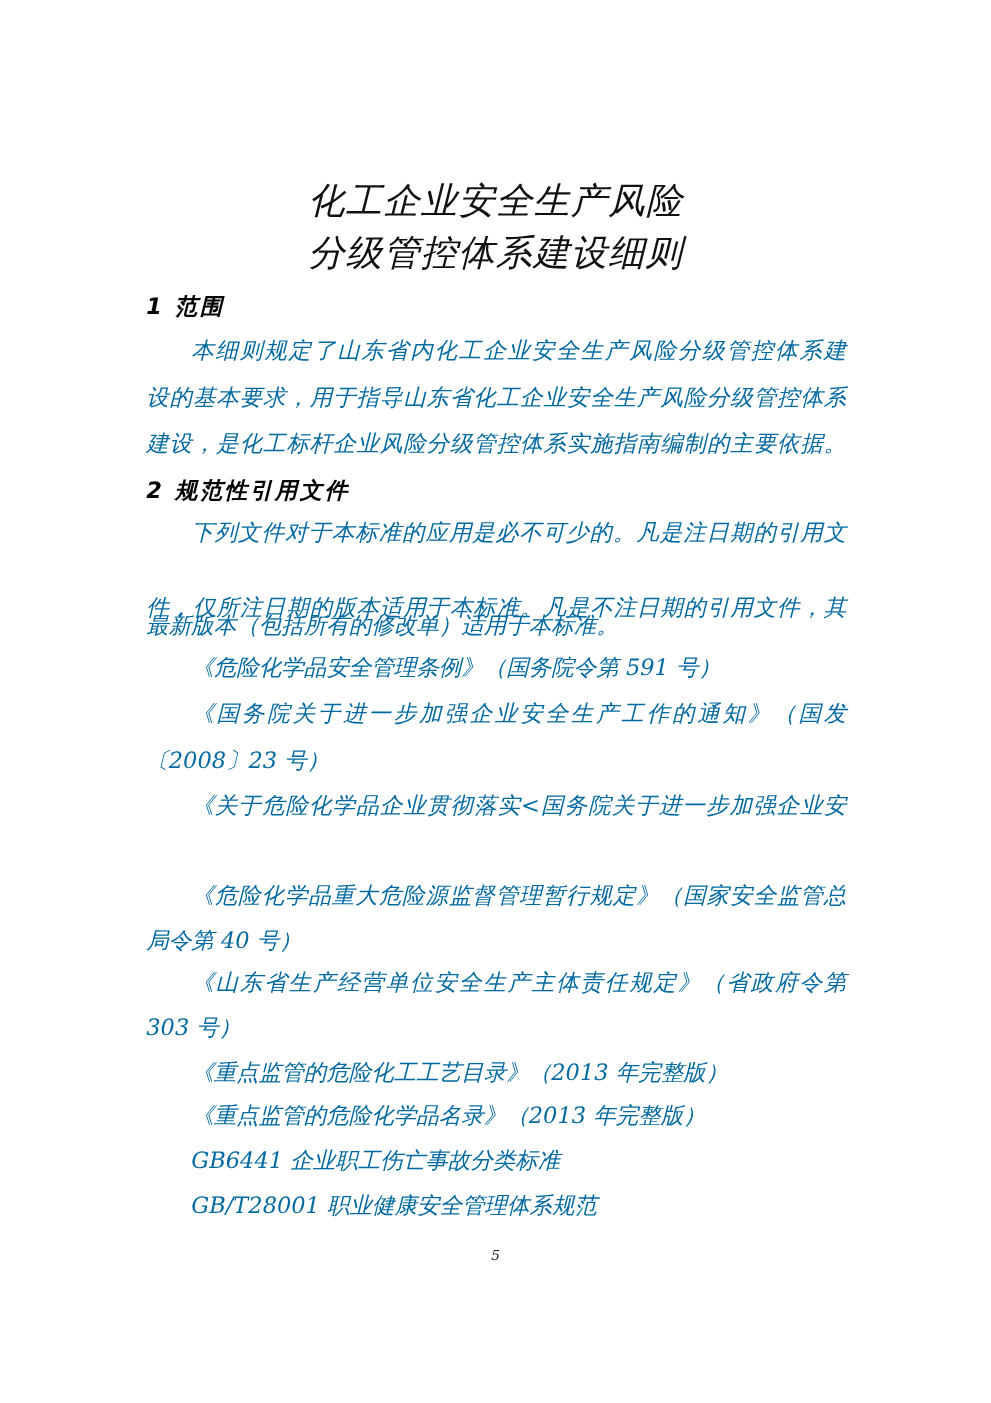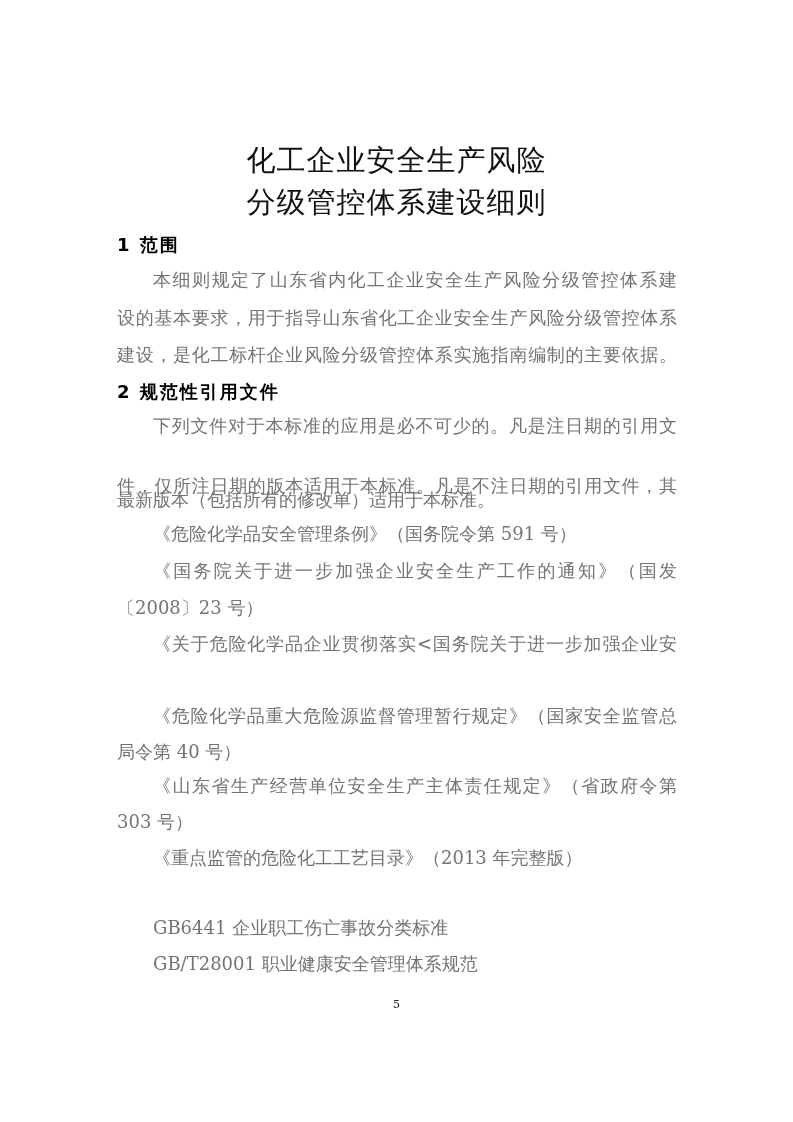--- a/index.html
+++ b/index.html
@@ -1,24 +1,24 @@
 <!DOCTYPE html>
 <html><head>
   <meta charset="utf-8">
   <style>
     html, body { margin: 0; padding: 0; background: #ffffff; }
     body { width: 793px; height: 1122px; position: relative; overflow: hidden;
            font-family: "DejaVu Serif", "Liberation Serif", serif; color: #111; }
-    .page { position: absolute; left: 0; top: 0; width: 793px; height: 1122px; background: #fff; }
+    .page { position: absolute; left: 0; top: 0; width: 793px; height: 1122px; background: #fff; font-style: italic; }
     .title { position: absolute; left: 0; width: 793px; text-align: center;
              font-family: "DejaVu Sans", "Liberation Sans", sans-serif;
              font-size: 29px; letter-spacing: 1px; color: #111; }
     .heading { position: absolute; left: 117px; font-family: "DejaVu Sans", "Liberation Sans", sans-serif;
                font-weight: bold; font-size: 18px; letter-spacing: 2px; color: #000000; }
-    .line { position: absolute; font-size: 18px; white-space: nowrap; color: #737373; }
+    .line { position: absolute; font-size: 18px; white-space: nowrap; color: #0369a1; }
     .justify { left: 117px; width: 560px; text-align: justify; text-align-last: justify; }
     .ind { left: 153px; text-align: center; }
     .noind { left: 117px; }
     .page-number { position: absolute; left: 0; width: 793px; top: 998px; text-align: center;
                    font-size: 11px; color: #222; }
   </style>
 </head>
 <body>
 
 <div class="page">
@@ -45,17 +45,18 @@
 
   <div class="line justify" style="top:632px; padding-left:36px; width:524px;">《关于危险化学品企业贯彻落实&lt;国务院关于进一步加强企业安</div>
 
   <div class="line justify" style="top:704px; padding-left:36px; width:524px;">《危险化学品重大危险源监督管理暂行规定》（国家安全监管总</div>
   <div class="line noind" style="top:740px;">局令第 40 号）</div>
 
   <div class="line justify" style="top:774px; padding-left:36px; width:524px;">《山东省生产经营单位安全生产主体责任规定》（省政府令第</div>
   <div class="line noind" style="top:810px;">303 号）</div>
 
   <div class="line ind" style="top:846px;">《重点监管的危险化工工艺目录》（2013 年完整版）</div>
+  <div class="line ind" style="top:880px;">《重点监管的危险化学品名录》（2013 年完整版）</div>
   <div class="line ind" style="top:916px;">GB6441  企业职工伤亡事故分类标准</div>
   <div class="line ind" style="top:952px;">GB/T28001  职业健康安全管理体系规范</div>
 
   <div class="page-number">5</div>
 </div>
 
 </body></html>

